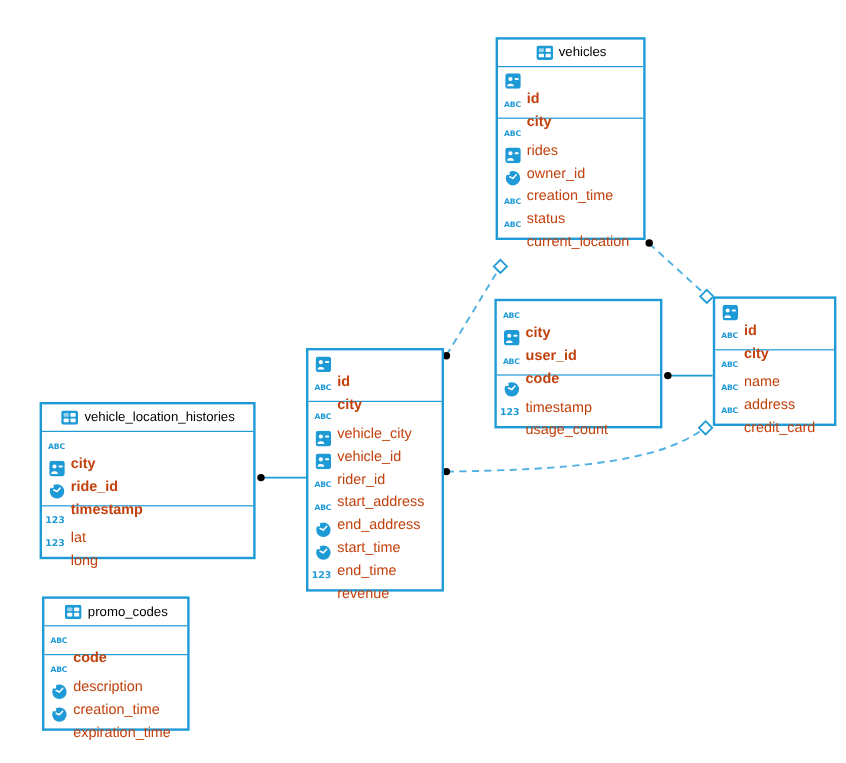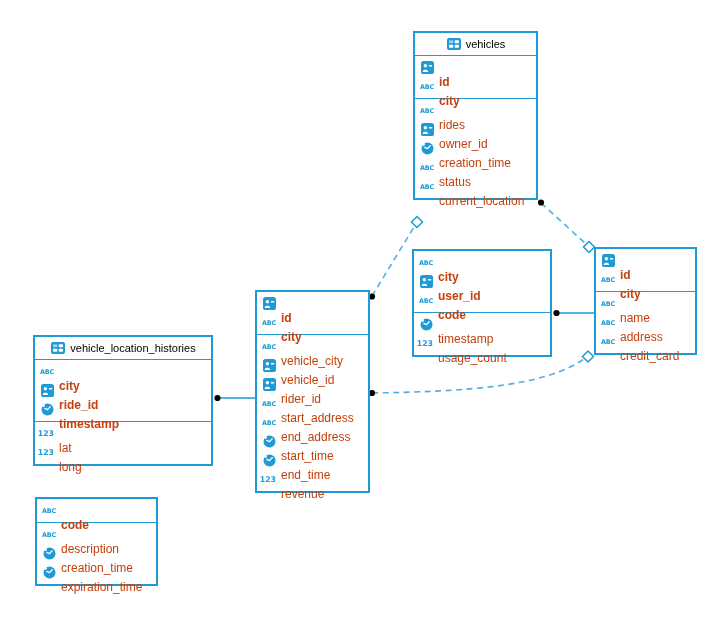--- a/index.html
+++ b/index.html
@@ -409,20 +409,32 @@
           </div>
           <div class="t-row">
             <span class="icon">
               <span class="num-glyph">123</span>
             </span>
             <span class="t-field">long</span>
           </div>
         </div>
       </div>
       <div class="er-table" style="left: 35px; top: 497px; width: 123px;">
+        <div class="t-header">
+          <span class="icon">
+            <svg width="14" height="12" viewBox="0 0 14 12">
+              <rect width="14" height="12" rx="2" fill="#1e9ad6"></rect>
+              <rect x="2" y="2.2" width="4.3" height="3.1" rx="0.7" fill="#fff" opacity="0.55"></rect>
+              <rect x="7.7" y="2.2" width="4.3" height="3.1" rx="0.7" fill="#fff"></rect>
+              <rect x="2" y="6.7" width="4.3" height="3.1" rx="0.7" fill="#fff"></rect>
+              <rect x="7.7" y="6.7" width="4.3" height="3.1" rx="0.7" fill="#fff"></rect>
+            </svg>
+          </span>
+          <span class="t-title">promo_codes</span>
+        </div>
         <div class="t-section pk">
           <div class="t-row pk">
             <span class="icon">
               <span class="abc-glyph">ABC</span>
             </span>
             <span class="t-field">code</span>
           </div>
         </div>
         <div class="t-section">
           <div class="t-row">

